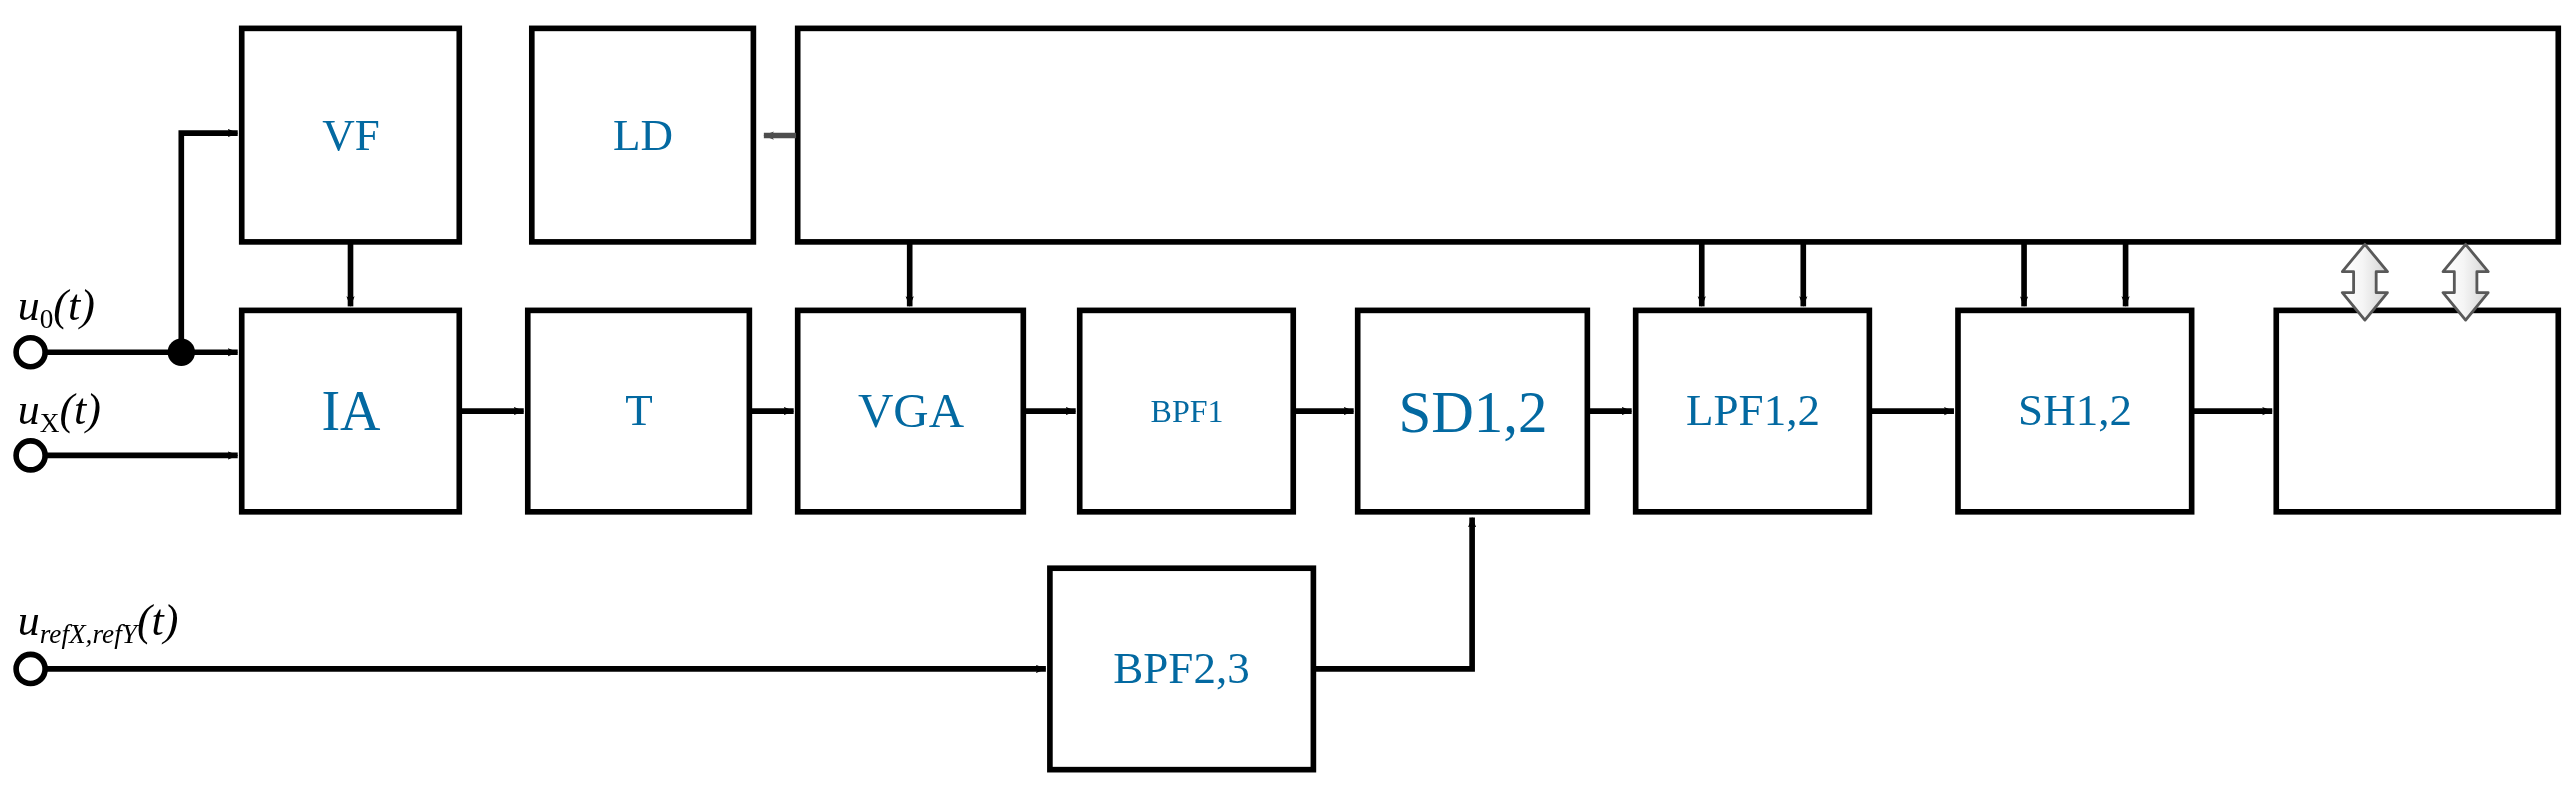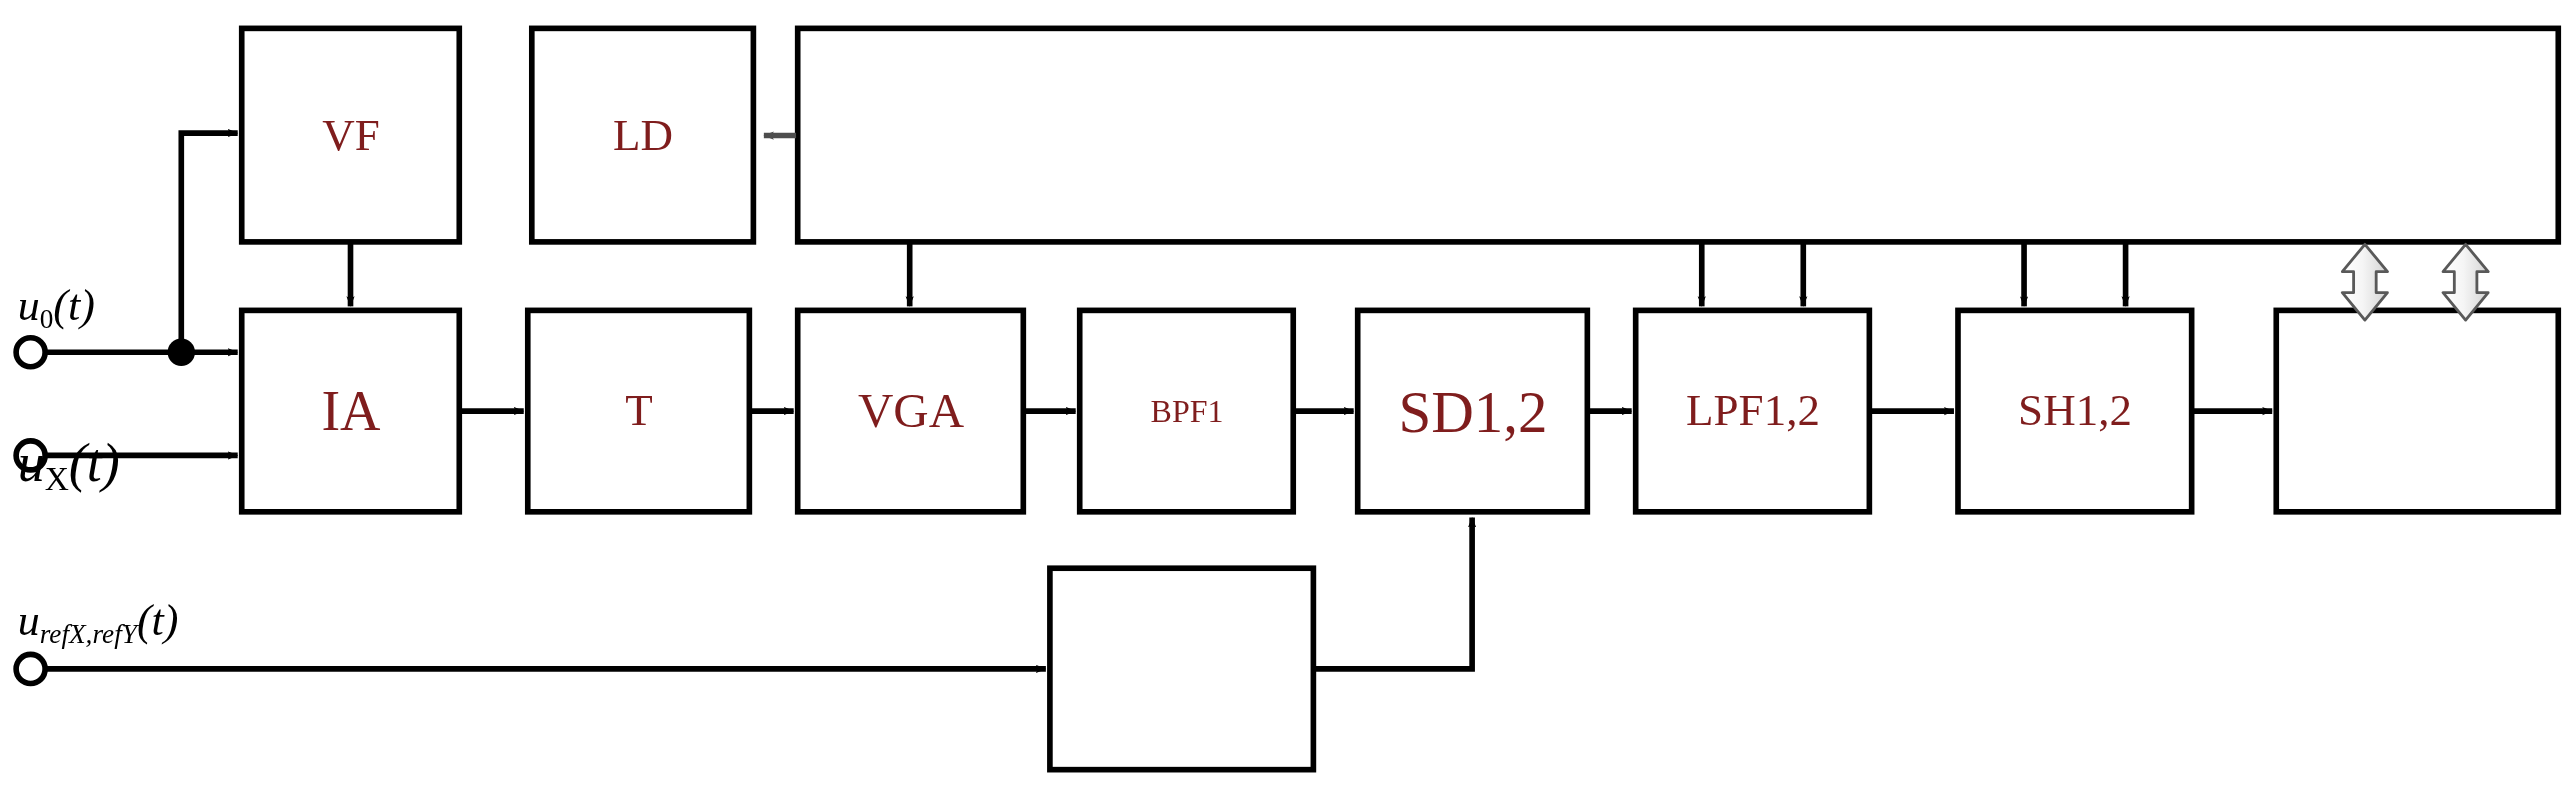--- a/index.html
+++ b/index.html
@@ -4,21 +4,21 @@
 <title>Lock-in Amplifier Block Diagram</title>
 <style>
   html,body{margin:0;padding:0;background:#ffffff;}
   body{font-family:"Liberation Serif",serif;}
   #canvas{position:relative;width:2576px;height:794px;background:#ffffff;overflow:hidden;}
   #canvas svg{position:absolute;left:0;top:0;width:2576px;height:794px;}
   .blk-label{
     position:absolute;
     display:flex;align-items:center;justify-content:center;
     font-family:"Liberation Serif",serif;
-    color:#7f1d1d;
+    color:#0369a1;
     white-space:nowrap;
     pointer-events:none;
     line-height:1;
   }
   .sig-label{
     position:absolute;
     font-family:"Liberation Serif",serif;
     font-style:italic;
     color:#000000;
     white-space:nowrap;
@@ -139,26 +139,27 @@
 
   <div class="blk-label" style="left:1080px;top:310px;width:214px;height:201px;font-size:32px;">BPF1</div>
 
   <div class="blk-label" style="left:1358px;top:312px;width:230px;height:201px;font-size:59px;">SD1,2</div>
 
   <div class="blk-label" style="left:1636px;top:310px;width:234px;height:201px;font-size:45px;">LPF1,2</div>
 
   <div class="blk-label" style="left:1958px;top:310px;width:234px;height:201px;font-size:45px;">SH1,2</div>
 
 
+  <div class="blk-label" style="left:1050px;top:568px;width:263px;height:201px;font-size:45px;">BPF2,3</div>
 
   <div class="sig-label" style="left:17.7px;top:284px;font-size:44px;">
     <span>u</span><span class="sub-up">0</span><span class="paren">(t)</span>
   </div>
 
-  <div class="sig-label" style="left:17.7px;top:388px;font-size:54px;margin-top:48px;">
+  <div class="sig-label" style="left:17.7px;top:388px;font-size:44px;">
     <span>u</span><span class="sub-up">X</span><span class="paren">(t)</span>
   </div>
 
   <div class="sig-label" style="left:17.7px;top:599px;font-size:44px;">
     <span>u</span><span class="sub">refX,refY</span><span class="paren">(t)</span>
   </div>
 
 </div>
 
 

